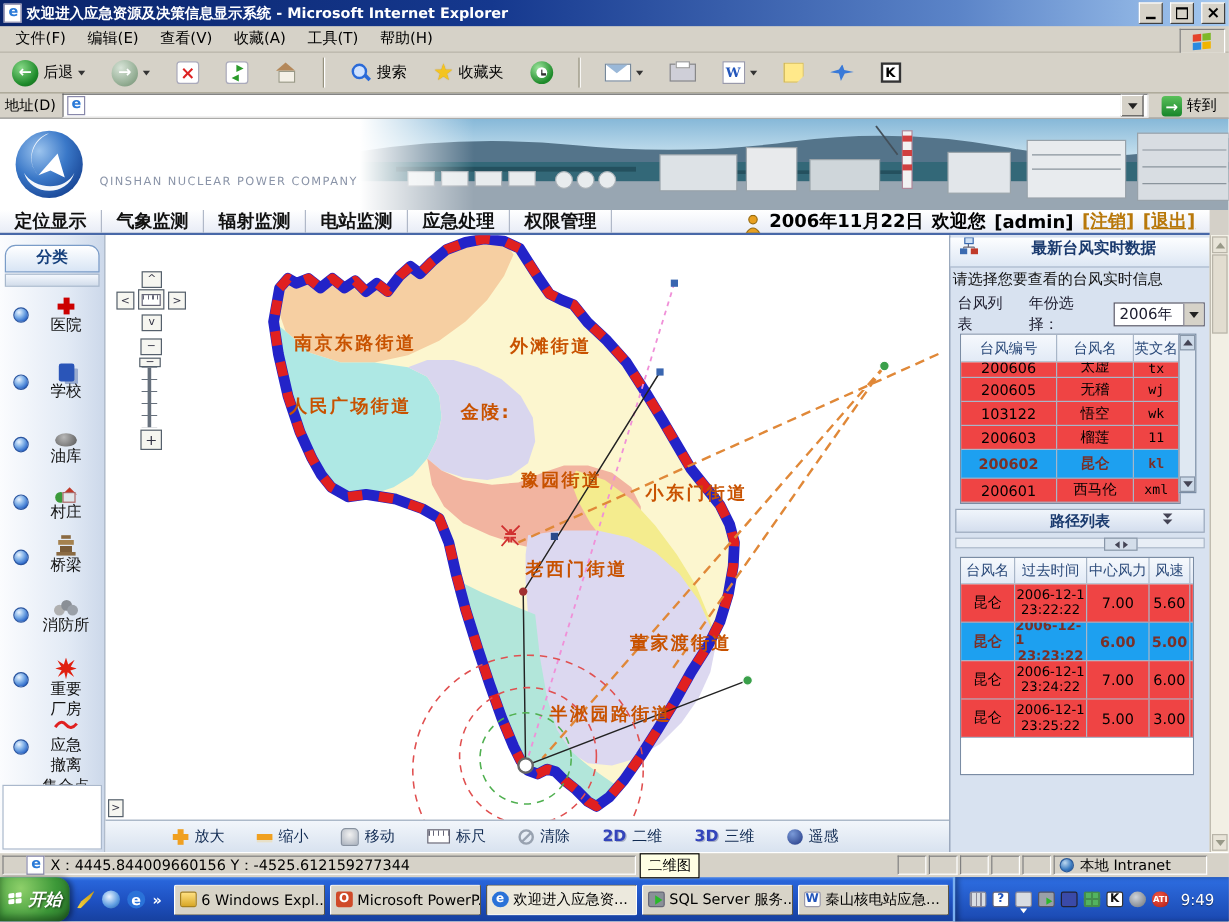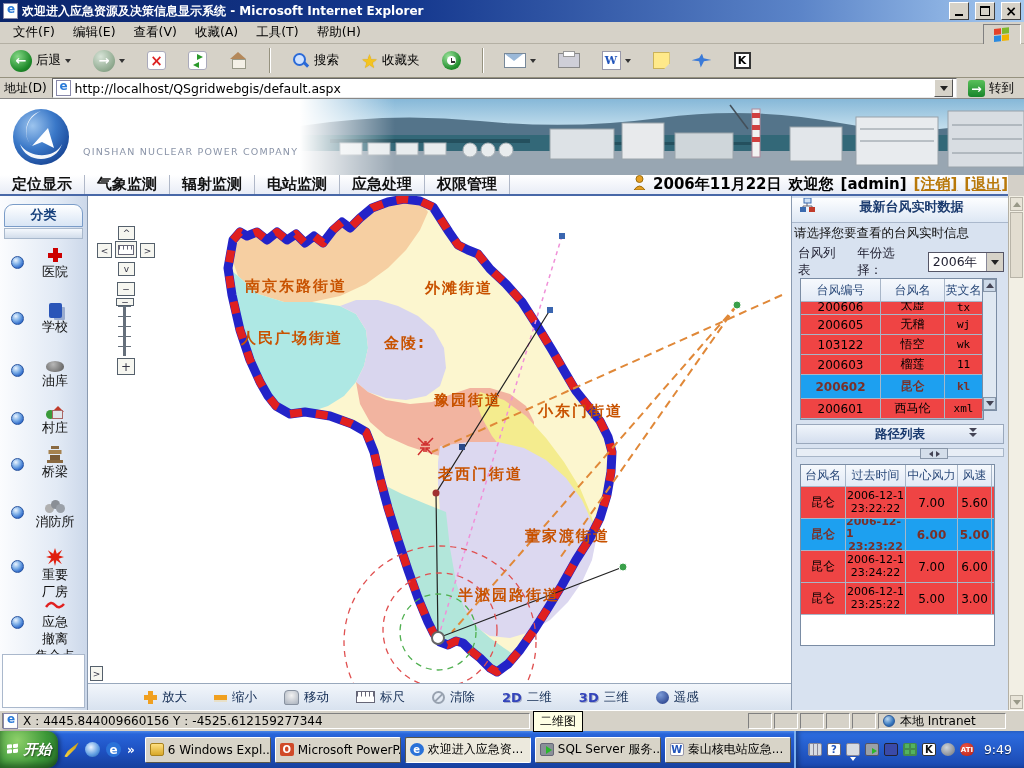--- a/index.html
+++ b/index.html
@@ -80,21 +80,21 @@
   display:flex;align-items:center;justify-content:center;font-weight:bold}
 .go-icon::after{content:"→"}
 
 #banner{position:absolute;left:0;top:99px;width:1024px;height:76px;background:#fff;overflow:hidden}
 #company-cn{position:absolute;left:80px;top:10px;font-size:26px;font-weight:bold;color:#44536e;letter-spacing:6px}
 #company-en{position:absolute;left:83px;top:47px;font-size:9.5px;color:#8a94a8;letter-spacing:1.2px}
 
 #navbar{position:absolute;left:0;top:175px;width:1008px;height:21px;background:linear-gradient(#ffffff,#e8ecf6);
   border-bottom:2px solid #4868a8;display:flex;align-items:stretch;font-size:15px;box-sizing:border-box}
 .nav-tab{padding:0 12px;display:flex;align-items:center;border-right:1px solid #b0b8c8;font-weight:bold;color:#111}
-.nav-right{margin-left:auto;display:flex;align-items:flex-start;gap:7px;font-weight:bold}
+.nav-right{margin-left:auto;display:flex;align-items:flex-end;gap:7px;padding-right:12px;font-weight:bold}
 .link{color:#b8780a;text-decoration:underline}
 
 #content{position:absolute;left:0;top:196px;width:1024px;height:514px;background:#fff}
 
 #sidebar{position:absolute;left:0;top:0;width:88px;height:514px;
   background:linear-gradient(90deg,#fbfcfe,#e2eaf5 65%,#ccd8ea);border-right:1px solid #8a9ab0;box-sizing:border-box}
 .cat-header{position:absolute;left:4px;right:4px;top:8px;height:21px;background:linear-gradient(#ffffff,#d8e5f5);
   border:1px solid #7a9cc8;border-radius:9px 9px 0 0;color:#16407c;text-align:center;line-height:20px;font-size:13px;font-weight:bold}
 .cat-strip{position:absolute;left:4px;right:4px;top:32px;height:9px;background:linear-gradient(#f4f8fd,#d2ddeb);border:1px solid #a8b8cc}
 .sidebar-bottom{position:absolute;left:2px;right:2px;top:458px;bottom:2px;background:#fff;border:1px solid #aab8cc}
@@ -187,21 +187,21 @@
 .timecell{flex-direction:column;line-height:1.15;font-size:11px}
 .t2empty{height:30px;background:#fff}
 
 #page-scrollbar{position:absolute;left:1008px;top:0;width:16px;height:514px;background:#f2efe4;border-left:1px solid #b4b0a4;box-sizing:border-box}
 .ps-btn{position:absolute;left:1px;width:13px;height:14px;background:#e8e4d8;border:1px solid #b8b4a8;
   display:flex;align-items:center;justify-content:center;box-sizing:border-box}
 .ps-thumb{position:absolute;left:1px;top:16px;width:13px;height:66px;background:#e2ddd0;border:1px solid #b8b4a8;box-sizing:border-box}
 
 #statusbar{position:absolute;left:0;top:710px;width:1024px;height:21px;background:#d6d2c8;border-top:1px solid #fff;box-sizing:border-box}
 .sb-main{position:absolute;left:2px;top:2px;width:528px;height:16px;border:1px solid;border-color:#808080 #fff #fff #808080;
-  display:flex;align-items:center;gap:5px;padding:0 0;font-size:12px;box-sizing:border-box}
+  display:flex;align-items:center;gap:5px;padding:0 19px;font-size:12px;box-sizing:border-box}
 .sb-cell{position:absolute;top:2px;width:24px;height:16px;border:1px solid;border-color:#808080 #fff #fff #808080;box-sizing:border-box}
 .sb-zone{position:absolute;left:878px;top:2px;width:128px;height:16px;border:1px solid;border-color:#808080 #fff #fff #808080;
   display:flex;align-items:center;gap:5px;padding:0 4px;font-size:12px;box-sizing:border-box}
 .globe{width:12px;height:12px;border-radius:50%;background:radial-gradient(circle at 35% 30%,#bcd8f0,#3a7ac0 60%,#1a4a90);border:1px solid #2a5a9a;box-sizing:border-box}
 #tooltip{position:absolute;left:533px;top:711px;background:#ffffe4;border:1px solid #000;padding:1px 6px;font-size:12px;z-index:50}
 
 #taskbar{position:absolute;left:0;top:731px;width:1024px;height:37px;
   background:linear-gradient(#4a86e8 0%,#2865da 8%,#1e50c0 55%,#16409e 100%);display:flex;align-items:center}
 #start-btn{width:58px;height:37px;border-radius:0 11px 11px 0;flex:none;
   background:radial-gradient(circle at 30% 25%,#8ed06a,#3c9838 60%,#277228);
@@ -339,21 +339,20 @@
     </span>
   <span class="tbtn">
       <span class="ic-kbox"></span>
     </span>
 </div>
 
 <div id="addressbar">
   <span>地址(D)</span>
   <span class="addr-input">
     <span class="win-doc-icon"></span>
-    <span>http://localhost/QSgridwebgis/default.aspx</span>
     <span class="addr-drop">
         <span class="tri-down"></span>
       </span>
   </span>
   <span class="go-btn">
     <span class="go-icon"></span>
     <span>转到</span>
   </span>
 </div>
 

